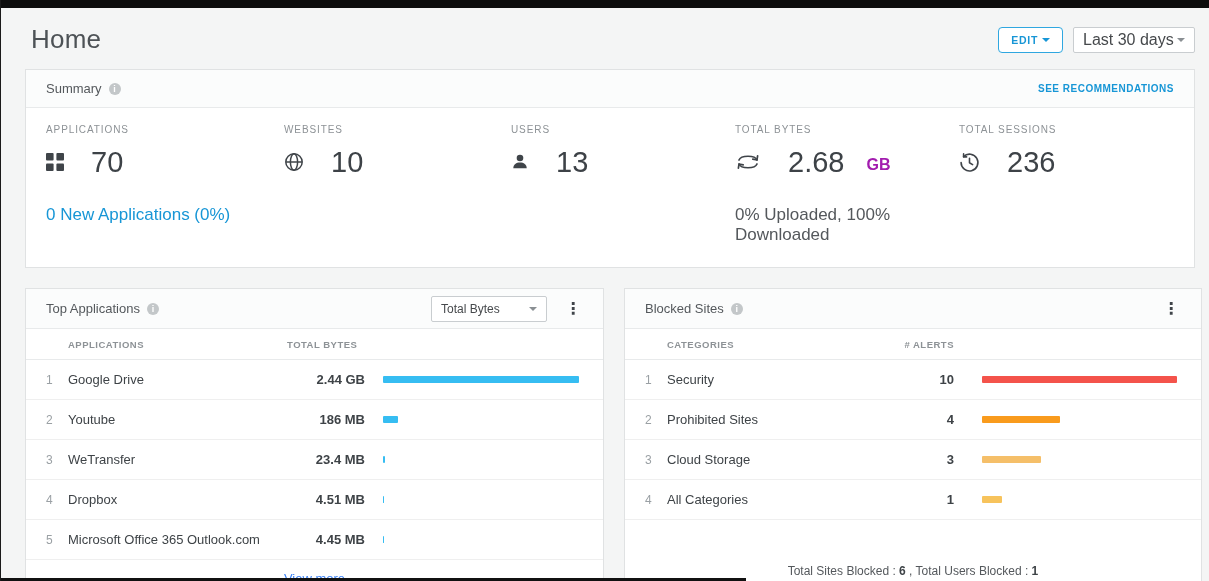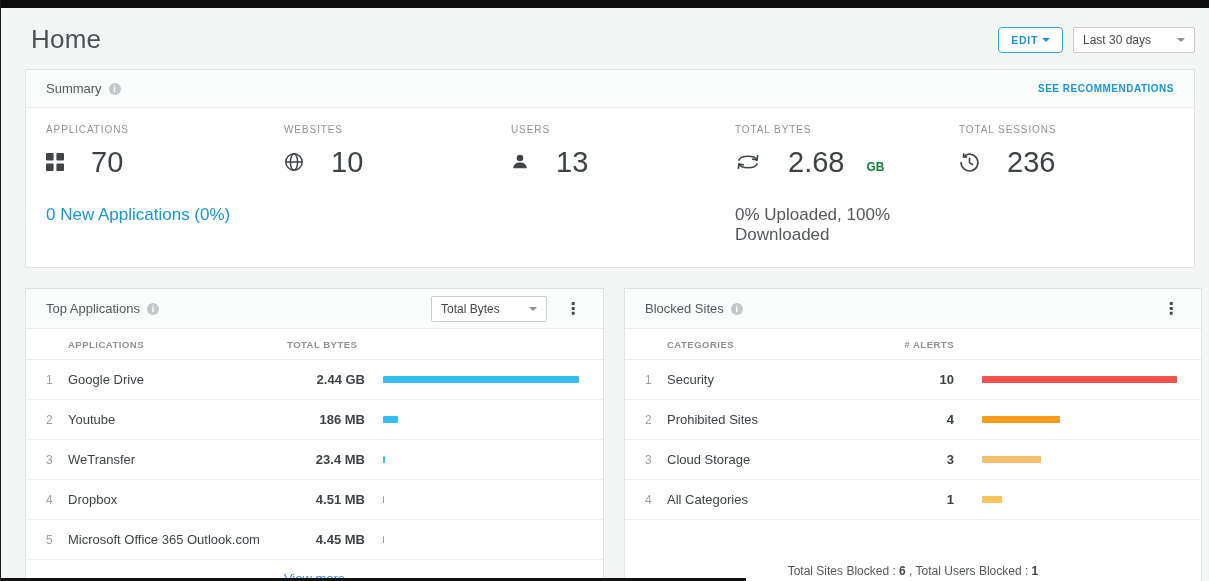--- a/index.html
+++ b/index.html
@@ -34,21 +34,21 @@
   }
   .caret {
     width:0; height:0; display:inline-block;
     border-left:4px solid transparent; border-right:4px solid transparent;
     border-top:4px solid currentColor;
   }
   .date-select {
     width:122px; height:26px; background:#fff;
     border:1px solid #c9cdd0; border-radius:2px;
     display:flex; align-items:center; justify-content:space-between;
-    padding:0 9px; font-size:12px; color:#46494c; cursor:pointer;
+    padding:0 9px; font-size:16px; color:#46494c; cursor:pointer;
   }
   .date-select .caret { color:#8a8f93; }
 
   
   .card { background:#fff; border:1px solid #e0e2e3; }
   .summary-card { margin:0 14px 0 24px; }
   .card-head {
     height:38px; display:flex; align-items:center; justify-content:space-between;
     padding:0 20px; background:#fbfcfc; border-bottom:1px solid #e8eaeb;
   }
@@ -64,21 +64,21 @@
 
   
   .stats { display:flex; padding:16px 20px 22px 20px; }
   .stat:nth-child(1){ width:238px; } .stat:nth-child(2){ width:227px; }
   .stat:nth-child(3){ width:224px; } .stat:nth-child(4){ width:224px; }
   .stat:nth-child(5){ flex:1; }
   .stat-label { font-size:10px; color:#8d9296; letter-spacing:.9px; margin-bottom:11px; }
   .stat-main { display:flex; align-items:center; gap:27px; height:32px; }
   .stat-main svg { flex:0 0 auto; }
   .stat-value { font-size:29px; color:#3d4247; }
-  .unit { font-size:12px; font-weight:bold; color:#15803d; margin-left:3px; }
+  .unit { font-size:16px; font-weight:bold; color:#a21caf; margin-left:3px; }
   .stat-sub { margin-top:27px; font-size:17px; }
   .sub-link { color:#1796d6; cursor:pointer; }
   .sub-plain { color:#54585c; }
 
   
   .cards-row { display:flex; gap:20px; margin:20px 14px 0 24px; }
   .half { flex:1; height:312px; }
   .card-head-right { display:flex; align-items:center; gap:16px; }
   .metric-select {
     width:116px; height:26px; background:#fff;

